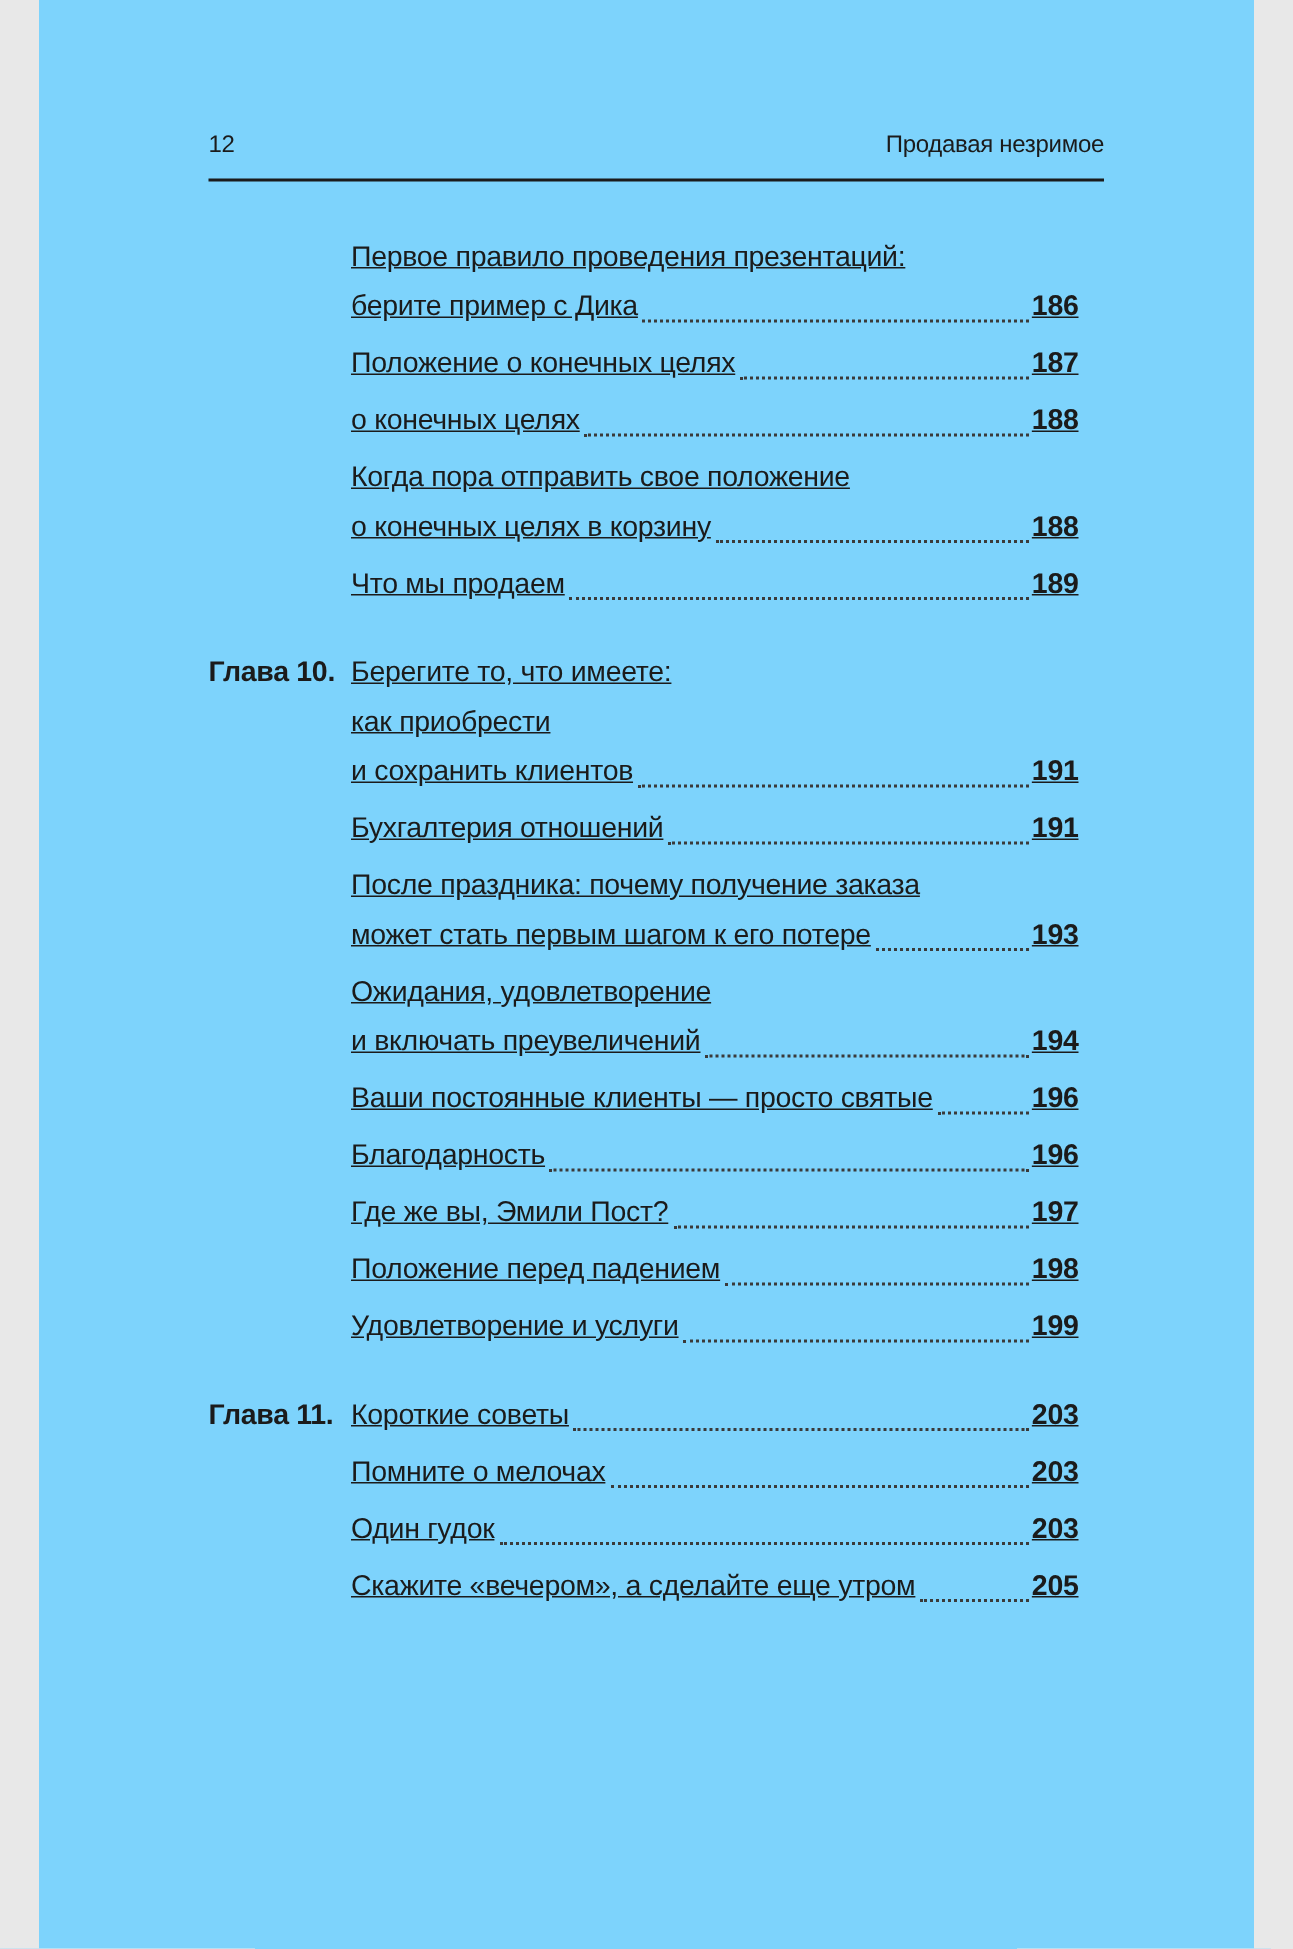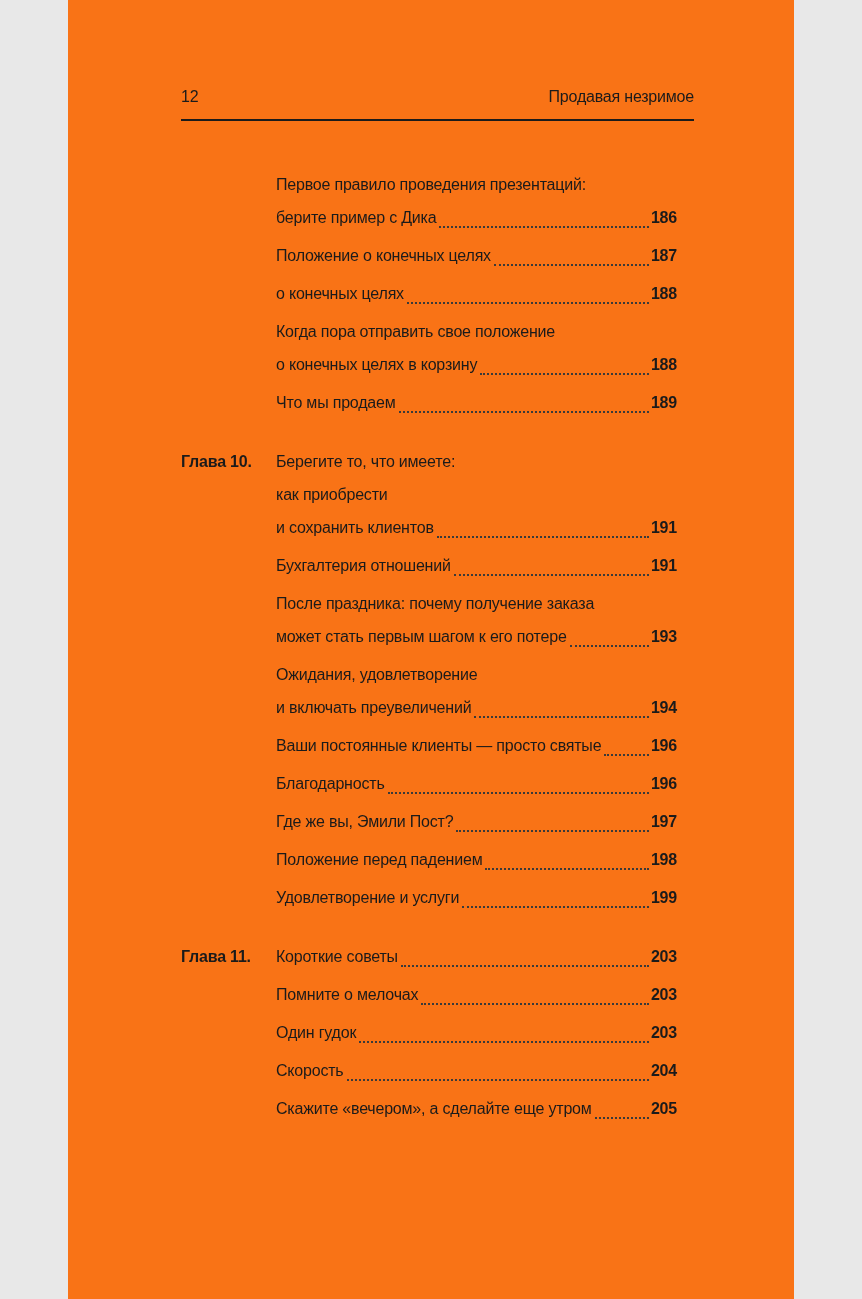--- a/index.html
+++ b/index.html
@@ -2,46 +2,47 @@
 <html lang="ru"><head>
 <meta charset="utf-8">
 <style>
   html, body {
     margin: 0;
     padding: 0;
     background: #e8e8e8;
   }
   .page {
     position: relative;
-    width: 726px;
+    width: 810px;
     height: 1299px;
     margin: 0 auto;
-    background: #f97316;
+    background: #7dd3fc;
     font-family: "Liberation Sans", "DejaVu Sans", sans-serif;
     color: #1b1b1b;
     overflow: hidden;
   }
   
   .running-header {
     display: flex;
     justify-content: space-between;
     align-items: baseline;
     margin: 0 100px 0 113px;
     padding-top: 88px;
     padding-bottom: 13px;
     border-bottom: 2px solid #1b1b1b;
     font-size: 16px;
     letter-spacing: -0.2px;
   }
   
   .toc {
-    margin: 47px 117px 0 113px; 
-    font-size: 16px;
+    margin: 34px 117px 0 113px; 
+    font-size: 19px;
     line-height: 33px;
     letter-spacing: -0.2px;
+    text-decoration: underline;
   }
   .toc-row {
     position: relative;
     padding-left: 95px;   
     margin-bottom: 5px;
   }
   .toc-row.section-start {
     margin-top: 26px;
   }
   .chapter-label {
@@ -225,27 +226,20 @@
     </div>
 
     <div class="toc-row">
       <div class="leader-line">
         <span class="entry-title">Один гудок</span>
         <span class="dot-leader"></span>
         <span class="entry-page">203</span>
       </div>
     </div>
 
-    <div class="toc-row">
-      <div class="leader-line">
-        <span class="entry-title">Скорость</span>
-        <span class="dot-leader"></span>
-        <span class="entry-page">204</span>
-      </div>
-    </div>
 
     <div class="toc-row">
       <div class="leader-line">
         <span class="entry-title">Скажите «вечером», а сделайте еще утром</span>
         <span class="dot-leader"></span>
         <span class="entry-page">205</span>
       </div>
     </div>
 
   </div>

